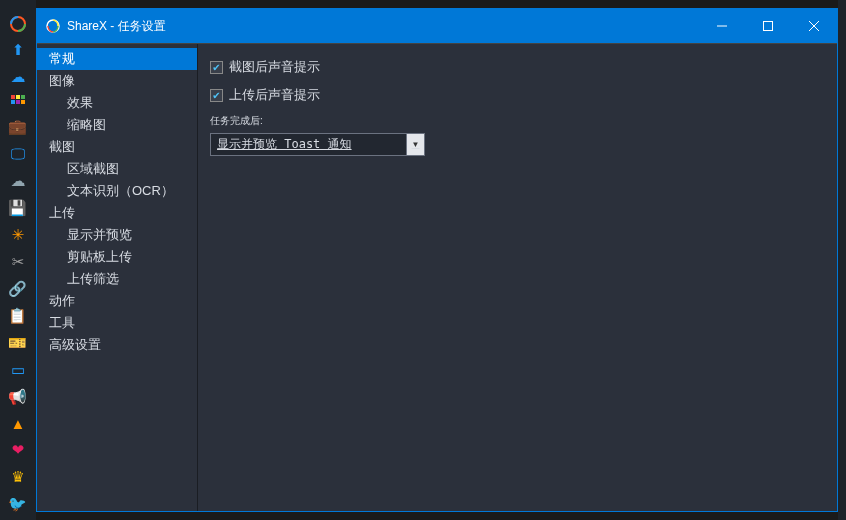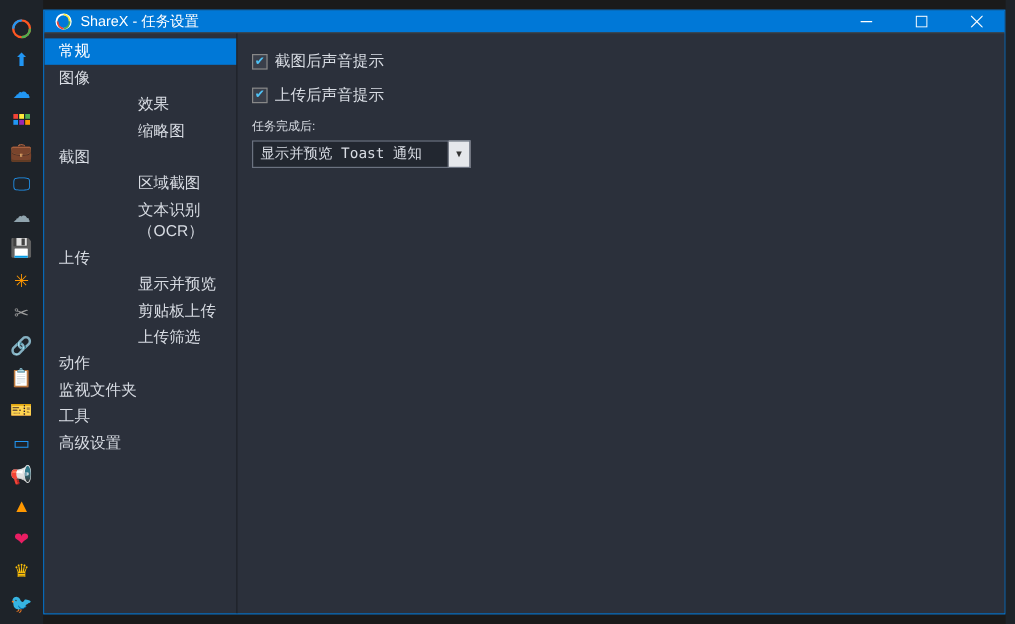--- a/index.html
+++ b/index.html
@@ -1,35 +1,35 @@
 <!DOCTYPE html>
 <html><head>
 <meta charset="utf-8">
 <style>
 * { box-sizing: border-box; margin: 0; padding: 0; }
 body { font-family: "Microsoft YaHei", "Segoe UI", sans-serif; font-size: 13px; background: #0a0a0a; overflow: hidden; }
 .desktop { width: 846px; height: 520px; position: relative; background: #1a1a1a; }
 .left-toolbar { position: absolute; left: 0; top: 0; width: 36px; height: 520px; background: #1e2329; display: flex; flex-direction: column; align-items: center; padding-top: 16px; gap: 9px; }
 .tb-icon { width: 18px; height: 18px; display: flex; align-items: center; justify-content: center; font-size: 15px; }
 .window { position: absolute; left: 36px; top: 8px; width: 802px; height: 504px; background: #2b303b; border: 1px solid #0078d7; display: flex; flex-direction: column; }
-.titlebar { height: 18px; background: #0078d7; display: flex; align-items: center; padding-left: 8px; color: #fff; }
+.titlebar { height: 34px; background: #0078d7; display: flex; align-items: center; padding-left: 8px; color: #fff; }
 .titlebar-icon { width: 16px; height: 16px; margin-right: 6px; }
 .titlebar-text { flex: 1; font-size: 12px; }
 .win-controls { display: flex; height: 100%; }
 .win-btn { width: 46px; height: 100%; display: flex; align-items: center; justify-content: center; color: #fff; font-size: 11px; cursor: pointer; }
 .content { flex: 1; display: flex; border-top: 1px solid #444; }
 .tree-panel { width: 161px; background: #2b303b; color: #d8dce3; padding: 4px 0; overflow: auto; border-right: 1px solid #1a1d23; }
 .tree-item { padding: 2px 8px 2px 12px; cursor: pointer; line-height: 18px; font-size: 13px; }
-.tree-item.sub { padding-left: 30px; margin-left: 48px; }
+.tree-item.sub { padding-left: 30px; }
 .tree-item.selected { background: #0078d7; color: #fff; }
 .main-panel { flex: 1; background: #2b303b; padding: 14px 12px; color: #d8dce3; }
 .checkbox-row { display: flex; align-items: center; gap: 6px; margin-bottom: 10px; }
 .cb { width: 13px; height: 13px; border: 1px solid #888; background: #3a3f4a; display: flex; align-items: center; justify-content: center; font-size: 10px; color: #4fc3f7; cursor: pointer; }
 .label-row { margin: 6px 0 5px 0; font-size: 10px; }
-.dropdown { display: flex; width: 182px; }
+.dropdown { display: flex; width: 215px; text-decoration: underline; }
 .dropdown-text { flex: 1; background: #222730; border: 1px solid #6b7280; padding: 2px 6px; font-size: 12px; font-family: "SimSun", monospace; color: #d8dce3; }
 .dropdown-btn { width: 18px; background: #e5e7eb; border: 1px solid #6b7280; border-left: none; display: flex; align-items: center; justify-content: center; cursor: pointer; color: #333; font-size: 8px; }
 .right-edge { position: absolute; right: 0; top: 0; width: 8px; height: 520px; background: #1e2329; }
 </style>
 </head>
 <body>
 
 <div class="desktop">
   <div class="left-toolbar">
     <div class="tb-icon">
@@ -103,21 +103,20 @@
           <div class="tree-item sub">效果</div>
           <div class="tree-item sub">缩略图</div>
           <div class="tree-item">截图</div>
           <div class="tree-item sub">区域截图</div>
           <div class="tree-item sub">文本识别（OCR）</div>
           <div class="tree-item">上传</div>
           <div class="tree-item sub">显示并预览</div>
           <div class="tree-item sub">剪贴板上传</div>
           <div class="tree-item sub">上传筛选</div>
           <div class="tree-item">动作</div>
-          <div class="tree-item">监视文件夹</div>
           <div class="tree-item">工具</div>
           <div class="tree-item">高级设置</div>
         </div>
       <div class="main-panel">
         <div class="checkbox-row">
           <div class="cb">✔</div>
           <span>截图后声音提示</span>
         </div>
         <div class="checkbox-row">
           <div class="cb">✔</div>

